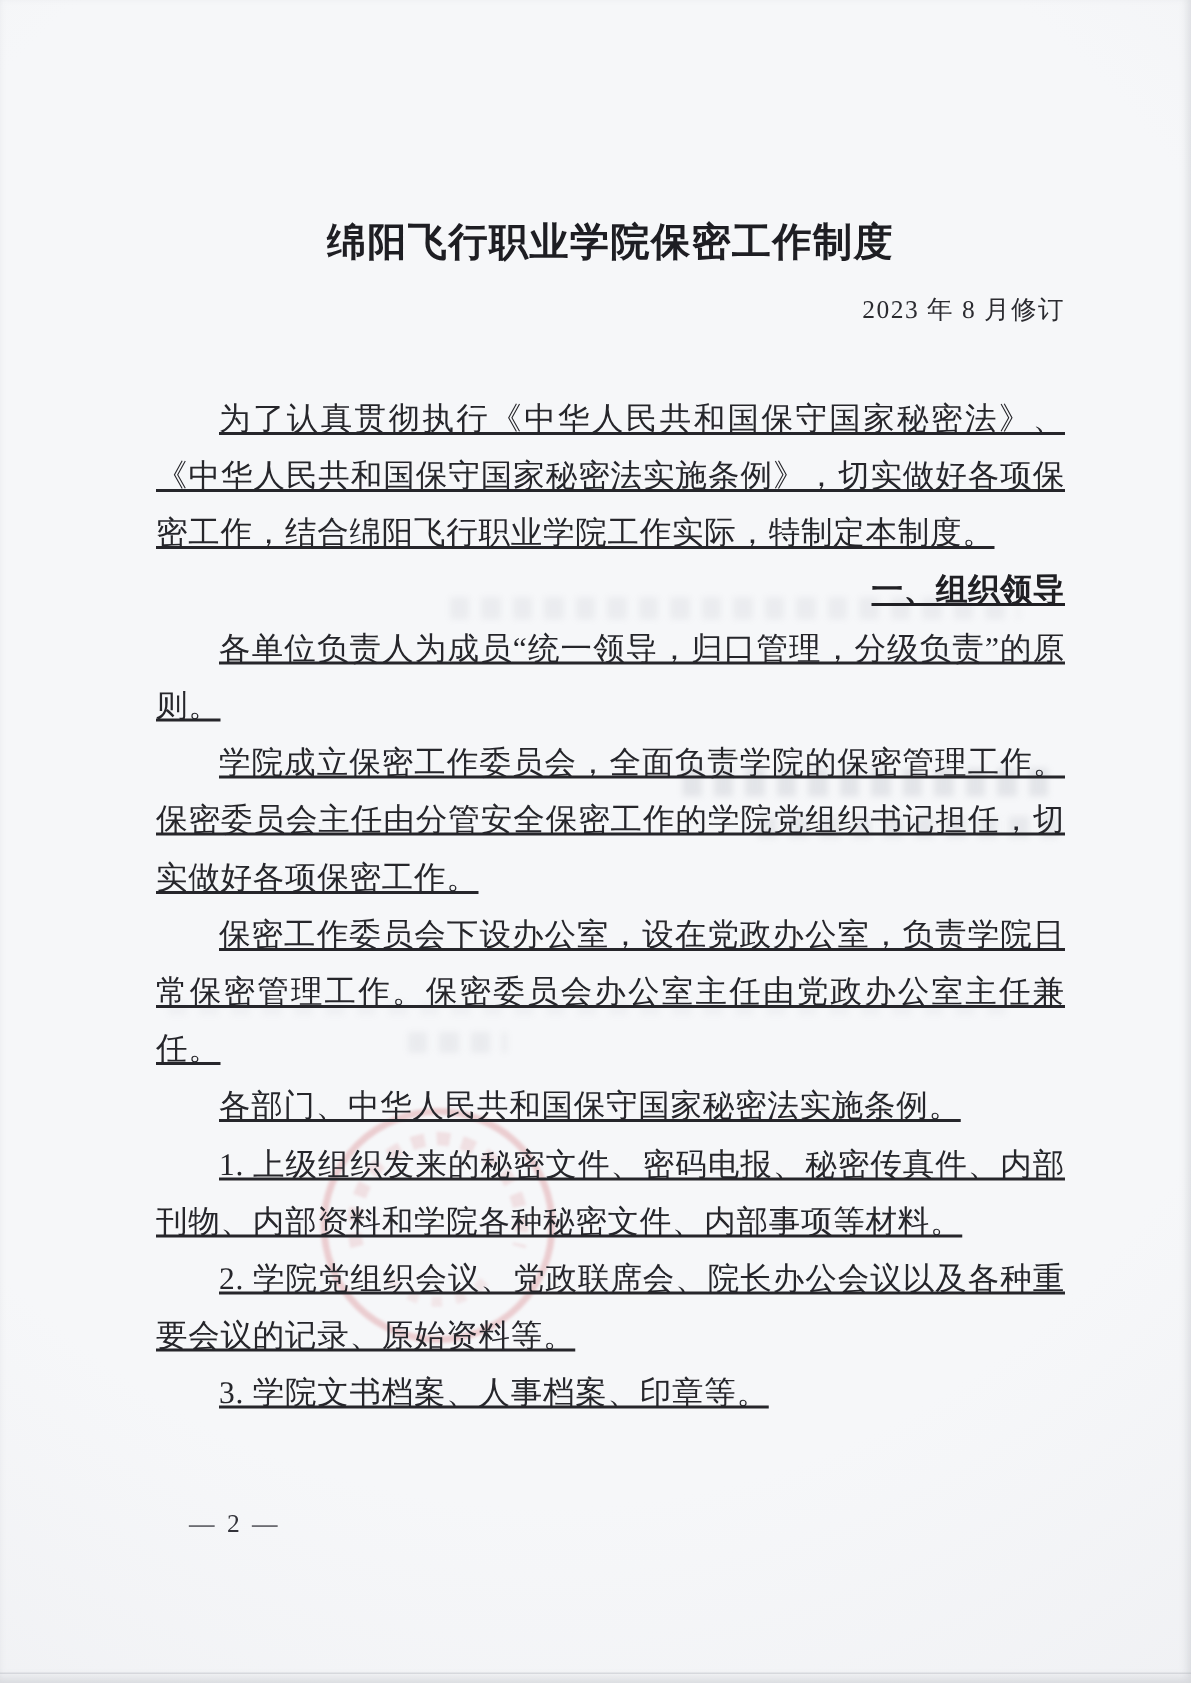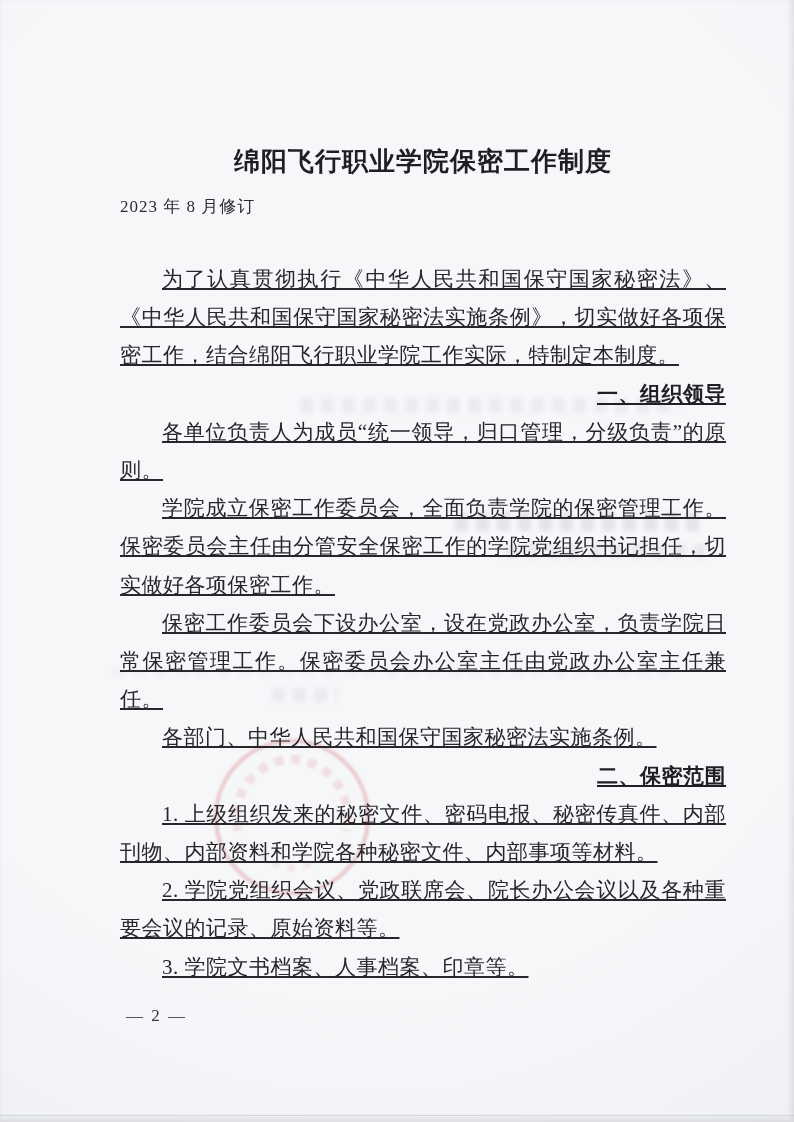--- a/index.html
+++ b/index.html
@@ -24,40 +24,40 @@
   .page::after {
     
     content: "";
     position: absolute;
     left: 0; right: 0; bottom: 6px;
     height: 1px;
     background: rgba(170,172,180,0.35);
   }
   .content {
     position: absolute;
-    left: 120px;
+    left: 104px;
     top: 0;
     width: 606px;
     color: #26262b;
   }
   .doc-title {
     margin: 142px 0 0 0;
     font-size: 26px;
     line-height: 40px;
     font-weight: 700;
     text-align: center;
     letter-spacing: 1px;
     color: #1e1e23;
     font-family: "Liberation Serif", "DejaVu Serif", serif;
   }
   .doc-subtitle {
     margin: 13px 0 0 0;
     font-size: 17px;
     line-height: 24px;
-    text-align: left;
+    text-align: right;
     letter-spacing: 1px;
     color: #2b2b30;
   }
   .body-text {
     margin-top: 41px;
   }
   .body-text p {
     margin: 0;
     font-size: 21px;
     line-height: 38.2px;
@@ -128,21 +128,20 @@
     <h1 class="doc-title">绵阳飞行职业学院保密工作制度</h1>
     <div class="doc-subtitle">2023 年 8 月修订</div>
 
     <div class="body-text">
       <p>为了认真贯彻执行《中华人民共和国保守国家秘密法》、《中华人民共和国保守国家秘密法实施条例》，切实做好各项保密工作，结合绵阳飞行职业学院工作实际，特制定本制度。</p>
       <p class="heading">一、组织领导</p>
       <p>各单位负责人为成员“统一领导，归口管理，分级负责”的原则。</p>
       <p>学院成立保密工作委员会，全面负责学院的保密管理工作。保密委员会主任由分管安全保密工作的学院党组织书记担任，切实做好各项保密工作。</p>
       <p>保密工作委员会下设办公室，设在党政办公室，负责学院日常保密管理工作。保密委员会办公室主任由党政办公室主任兼任。</p>
       <p>各部门、中华人民共和国保守国家秘密法实施条例。</p>
-      <p class="heading">二、保密范围</p>
       <p>1. 上级组织发来的秘密文件、密码电报、秘密传真件、内部刊物、内部资料和学院各种秘密文件、内部事项等材料。</p>
       <p>2. 学院党组织会议、党政联席会、院长办公会议以及各种重要会议的记录、原始资料等。</p>
       <p>3. 学院文书档案、人事档案、印章等。</p>
     </div>
   </div>
 
   <div class="page-number">— 2 —</div>
 </div>
 
 </body></html>

